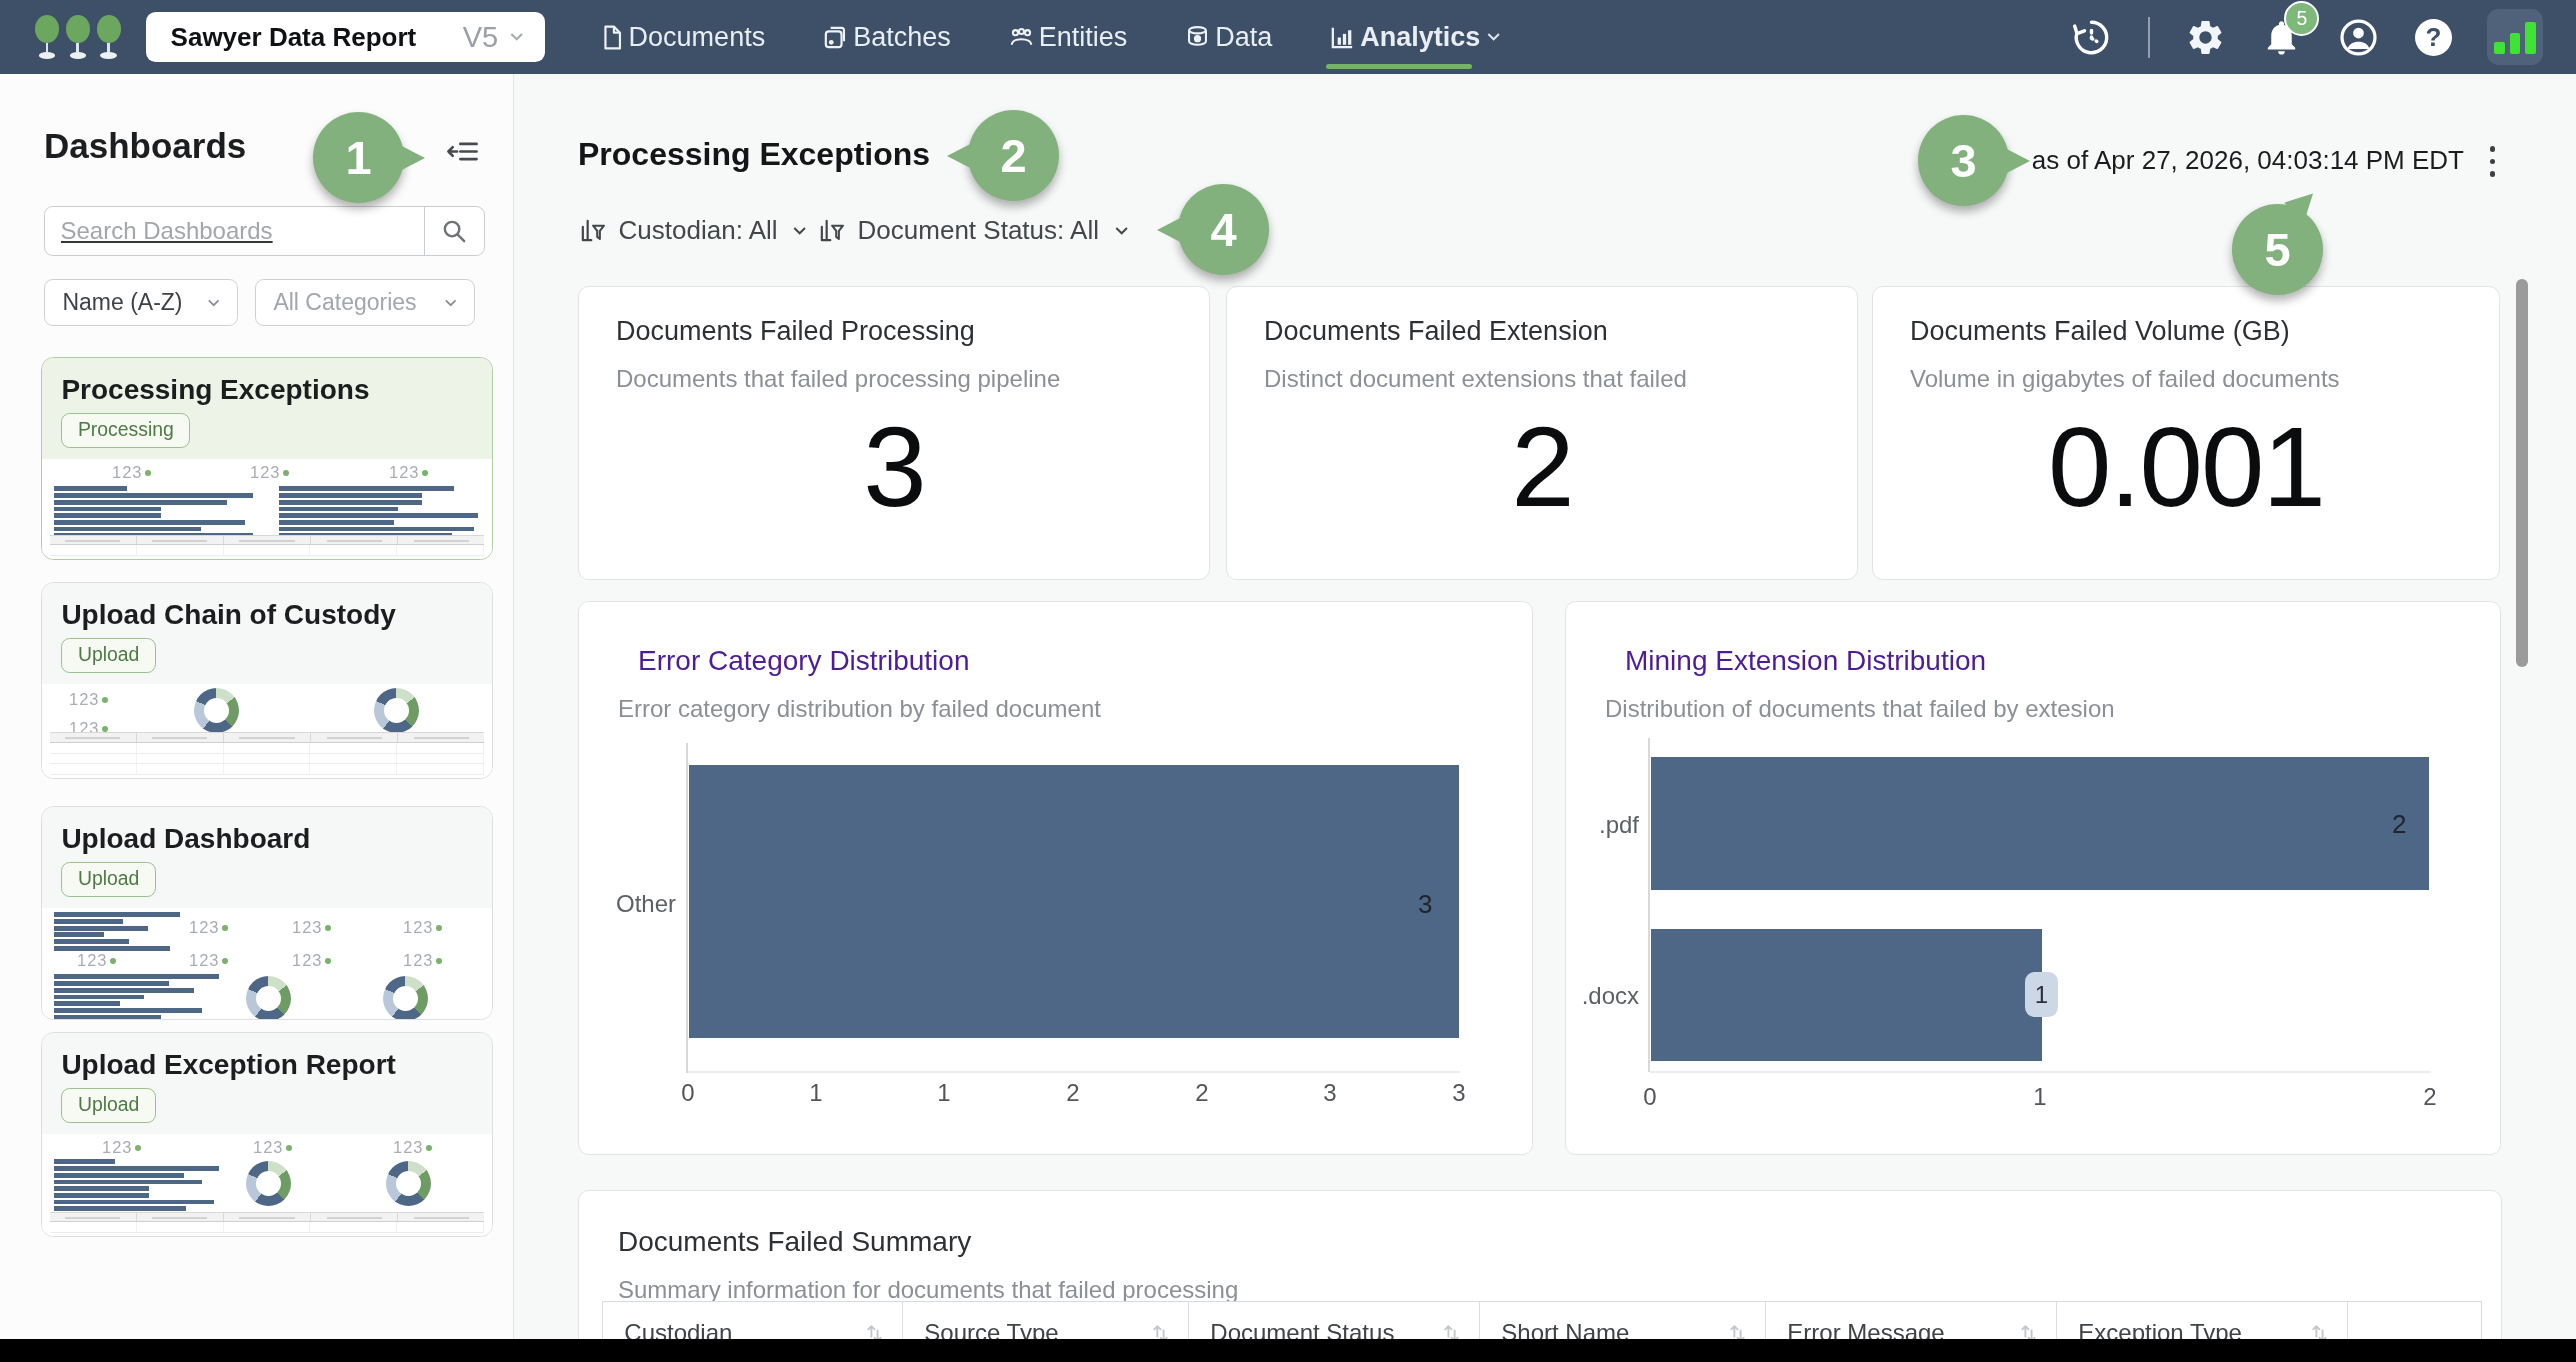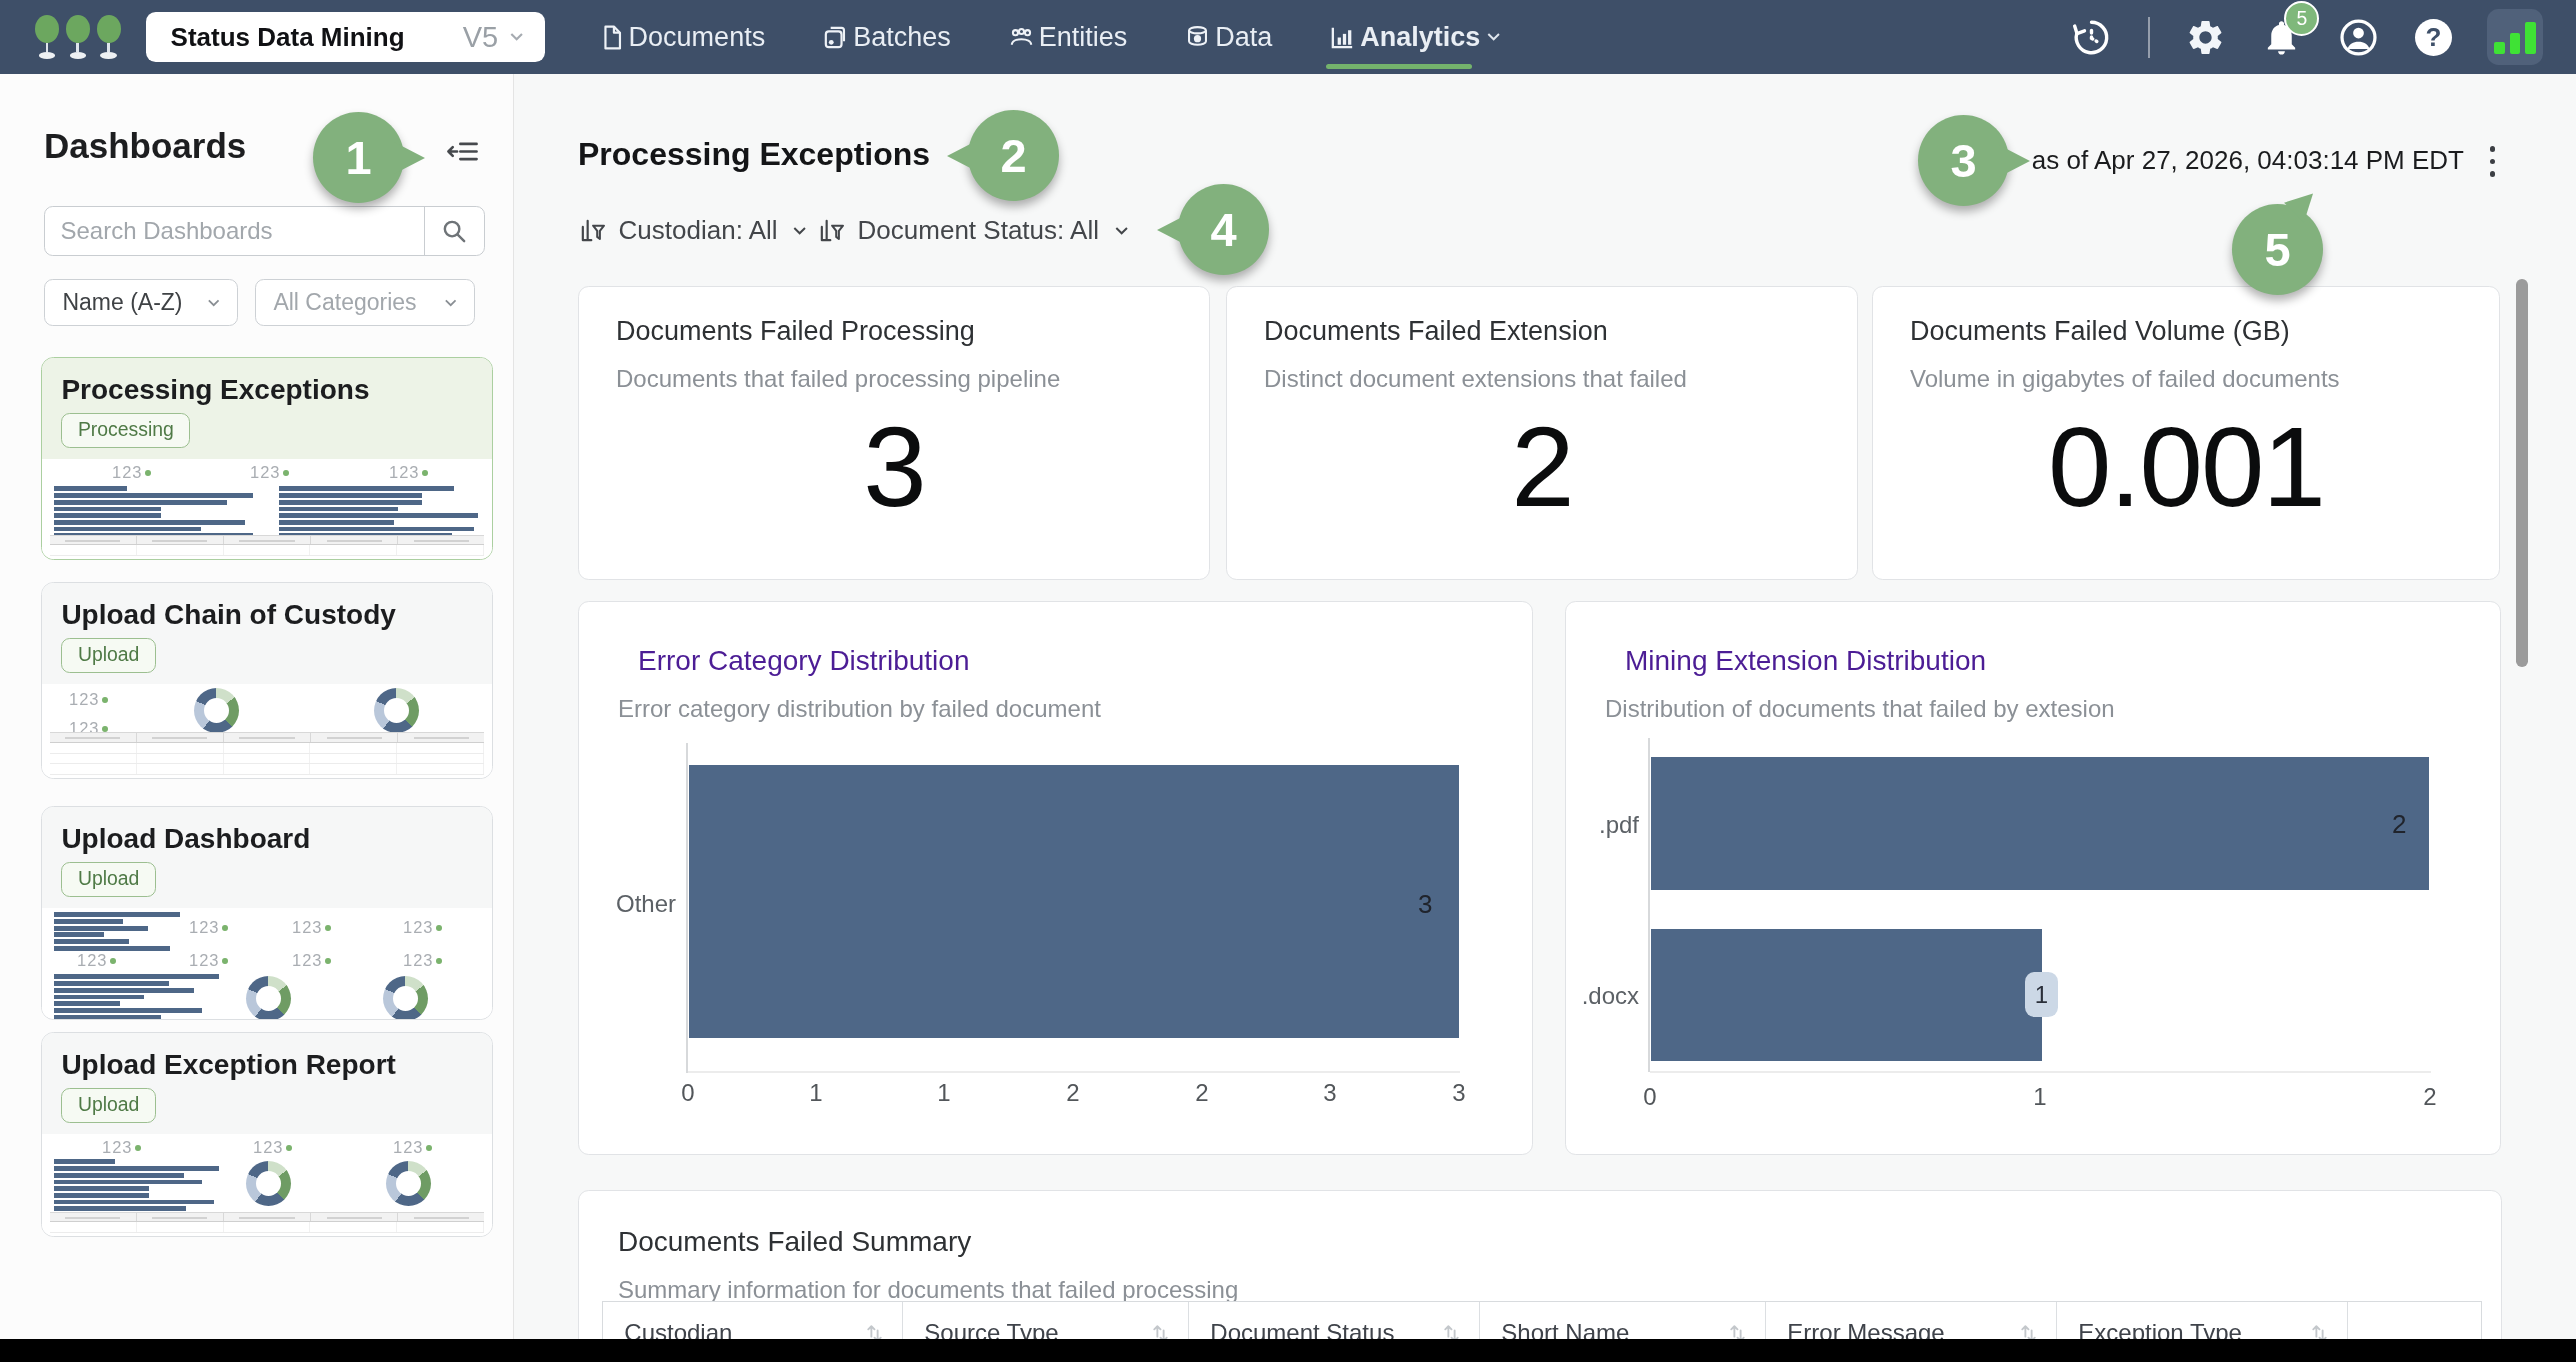--- a/index.html
+++ b/index.html
@@ -31,21 +31,21 @@
   .help-circle{width:37px;height:37px;border-radius:50%;background:#fff;color:#3E4F68;font-size:26px;font-weight:bold;display:flex;align-items:center;justify-content:center;}
   .app-tile{width:56px;height:56px;border-radius:11.6px;background:#50617A;display:flex;align-items:flex-end;justify-content:center;gap:4.8px;padding-bottom:10.7px;}
   .app-tile .bar{width:10.7px;background:#3FE235;border-radius:1.9px;}
   .app-tile .b1{height:12.6px;} .app-tile .b2{height:21.3px;} .app-tile .b3{height:32px;}
 
   
   .sidebar{position:absolute;left:0;top:74px;width:514px;height:1266px;background:#fcfcfc;border-right:1px solid #e4e4e4;z-index:10;}
   .sb-title{position:absolute;left:44px;top:52px;font-size:35px;font-weight:bold;color:#1d1e20;}
   .collapse-btn{position:absolute;right:31px;top:58px;cursor:pointer;}
   .search-box{position:absolute;left:44px;top:132px;width:441px;height:50px;border:1.9px solid #c9cdd1;border-radius:8.7px;background:#fff;display:flex;overflow:hidden;}
-  .search-box input{flex:1;border:0;outline:none;padding:0 15.5px;font-size:24px;color:#33363a;font-family:"Liberation Sans",sans-serif;background:transparent;}
+  .search-box input{flex:1;border:0;outline:none;padding:0 15.5px;font-size:24px;color:#33363a;font-family:"Liberation Sans",sans-serif;background:transparent;text-decoration:underline;}
   .search-box input::placeholder{color:#a2a7ac;}
   .search-btn{width:60px;border-left:1.9px solid #c9cdd1;display:flex;align-items:center;justify-content:center;cursor:pointer;}
   .select{position:absolute;top:205px;height:47px;border:1.9px solid #cdd1d5;border-radius:8.7px;background:#fff;display:flex;align-items:center;padding:0 13.6px 0 17.4px;cursor:pointer;}
   .sel-sort{left:44px;width:194px;}
   .sel-cat{left:255px;width:220px;}
   .sel-label{flex:1;font-size:23px;color:#3f4245;}
   .sel-cat .sel-label{color:#a2a7ac;}
 
   .dash-card{position:absolute;left:41px;width:452px;background:#fff;border:1.9px solid #dcdfe2;border-radius:12.6px;overflow:hidden;display:flex;flex-direction:column;cursor:pointer;}
   .dash-card.selected{border-color:#abcfa0;}
@@ -135,21 +135,21 @@
           <div class="base"></div>
         </div>
       <div class="pin">
           <div class="head"></div>
           <div class="stem"></div>
           <div class="base"></div>
         </div>
     </div>
 
     <div class="ws-pill">
-      <span class="ws-name">Status Data Mining</span>
+      <span class="ws-name">Sawyer Data Report</span>
       <span class="ws-ver">V5</span>
       <svg width="21.3" height="21.3" viewBox="0 0 24 24">
           <polyline points="6,9 12,15 18,9" fill="none" stroke="#a6abb1" stroke-width="2.4"></polyline>
         </svg>
     </div>
 
     <div class="nav">
       <div class="nav-item">
         <svg width="29" height="29" viewBox="0 0 24 24">
             <path d="M7 3h7l5 5v13H7z" fill="none" stroke="#eef2f7" stroke-width="1.8" stroke-linejoin="round"></path>

